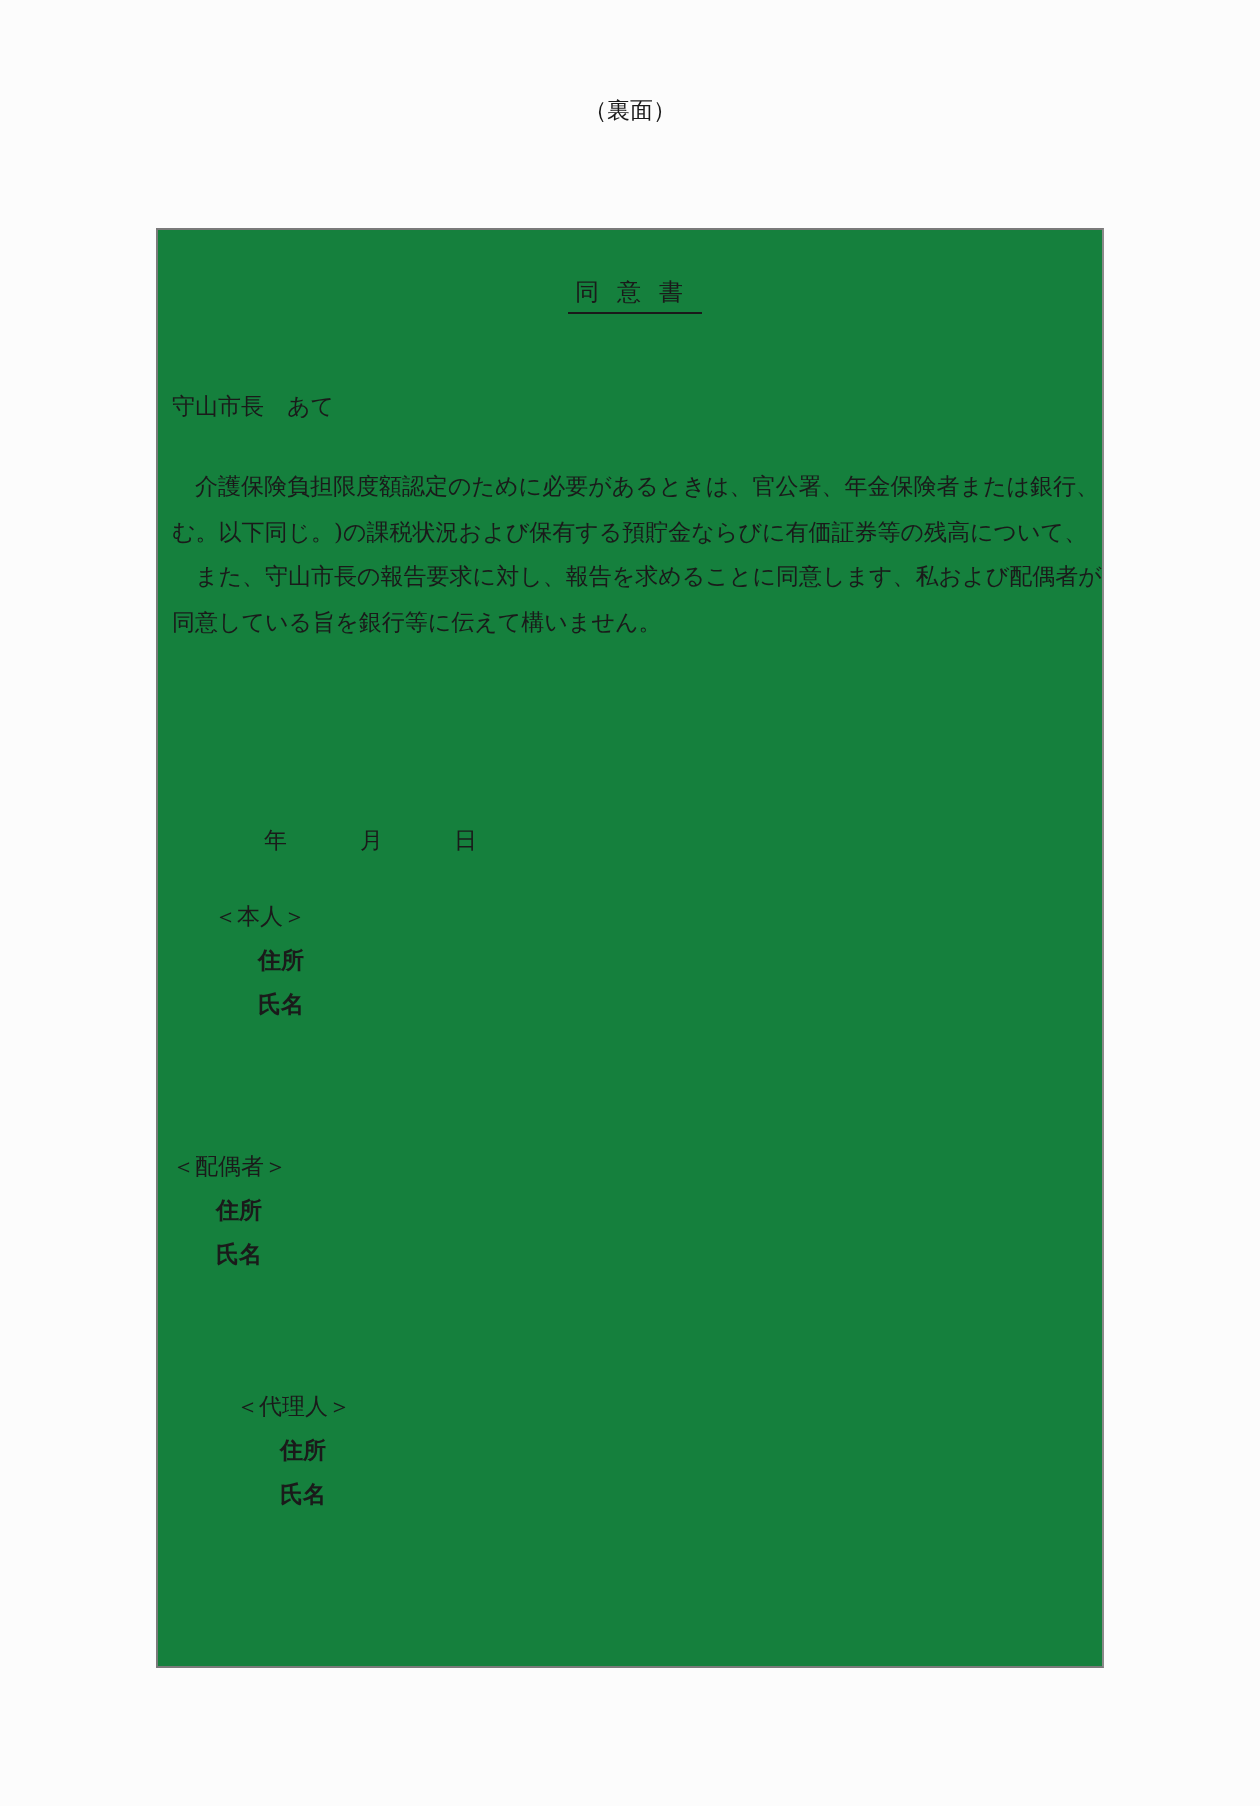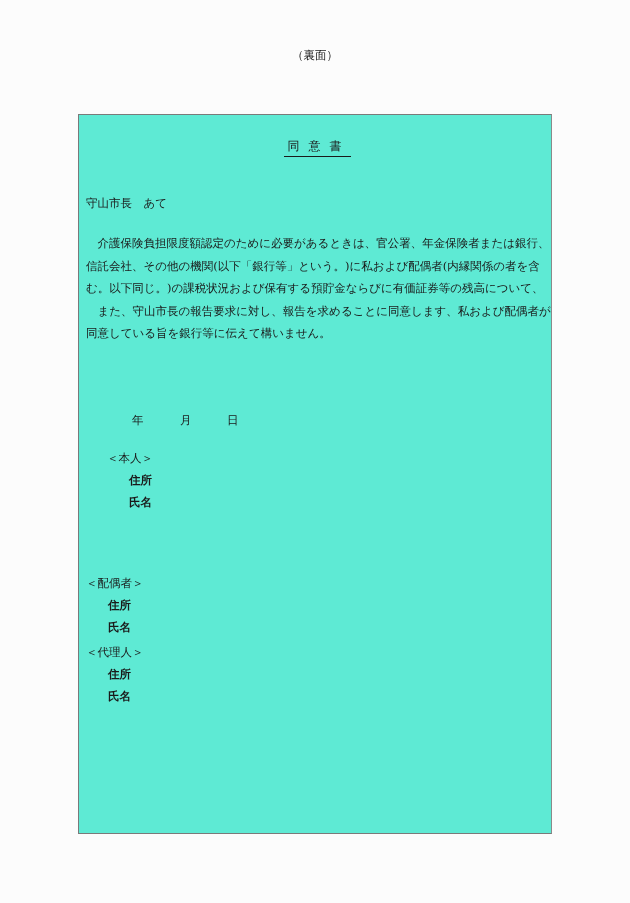--- a/index.html
+++ b/index.html
@@ -26,21 +26,21 @@
     }
     .form-box {
       position: absolute;
       left: 78px;
       top: 114px;
       width: 472px;
       height: 718px;
       border: 1.5px solid #7a7a7a;
       border-right-color: #8a8a8a;
       box-sizing: content-box;
-      background: #5eead4;
+      background: #15803d;
     }
     .doc-title {
       position: absolute;
       top: 23px;
       left: 0;
       width: 100%;
       text-align: center;
       font-size: 12px;
     }
     .doc-title span {
@@ -107,21 +107,20 @@
 <div class="form-box">
 
   <div class="doc-title">
     <span>同意書</span>
   </div>
 
   <div class="addressee">守山市長　あて</div>
 
   <div class="body-text">
     <span class="line">　介護保険負担限度額認定のために必要があるときは、官公署、年金保険者または銀行、</span>
-    <span class="line">信託会社、その他の機関(以下「銀行等」という。)に私および配偶者(内縁関係の者を含</span>
     <span class="line">む。以下同じ。)の課税状況および保有する預貯金ならびに有価証券等の残高について、</span>
     <span class="line">　また、守山市長の報告要求に対し、報告を求めることに同意します、私および配偶者が</span>
     <span class="line">同意している旨を銀行等に伝えて構いません。</span>
   </div>
 
   <div class="date-row">
     <span style="left:53px;">年</span>
     <span style="left:101px;">月</span>
     <span style="left:148px;">日</span>
   </div>
@@ -131,19 +130,19 @@
     <span class="party-field">住所</span>
     <span class="party-field">氏名</span>
   </div>
 
   <div class="party-block" style="top:441px;margin-top:16px;">
     <span class="party-head">＜配偶者＞</span>
     <span class="party-field">住所</span>
     <span class="party-field">氏名</span>
   </div>
 
-  <div class="party-block" style="top:526px;">
+  <div class="party-block" style="top:577px;margin-left:32px;">
     <span class="party-head">＜代理人＞</span>
     <span class="party-field">住所</span>
     <span class="party-field">氏名</span>
   </div>
 
 </div>
 
 </body></html>

